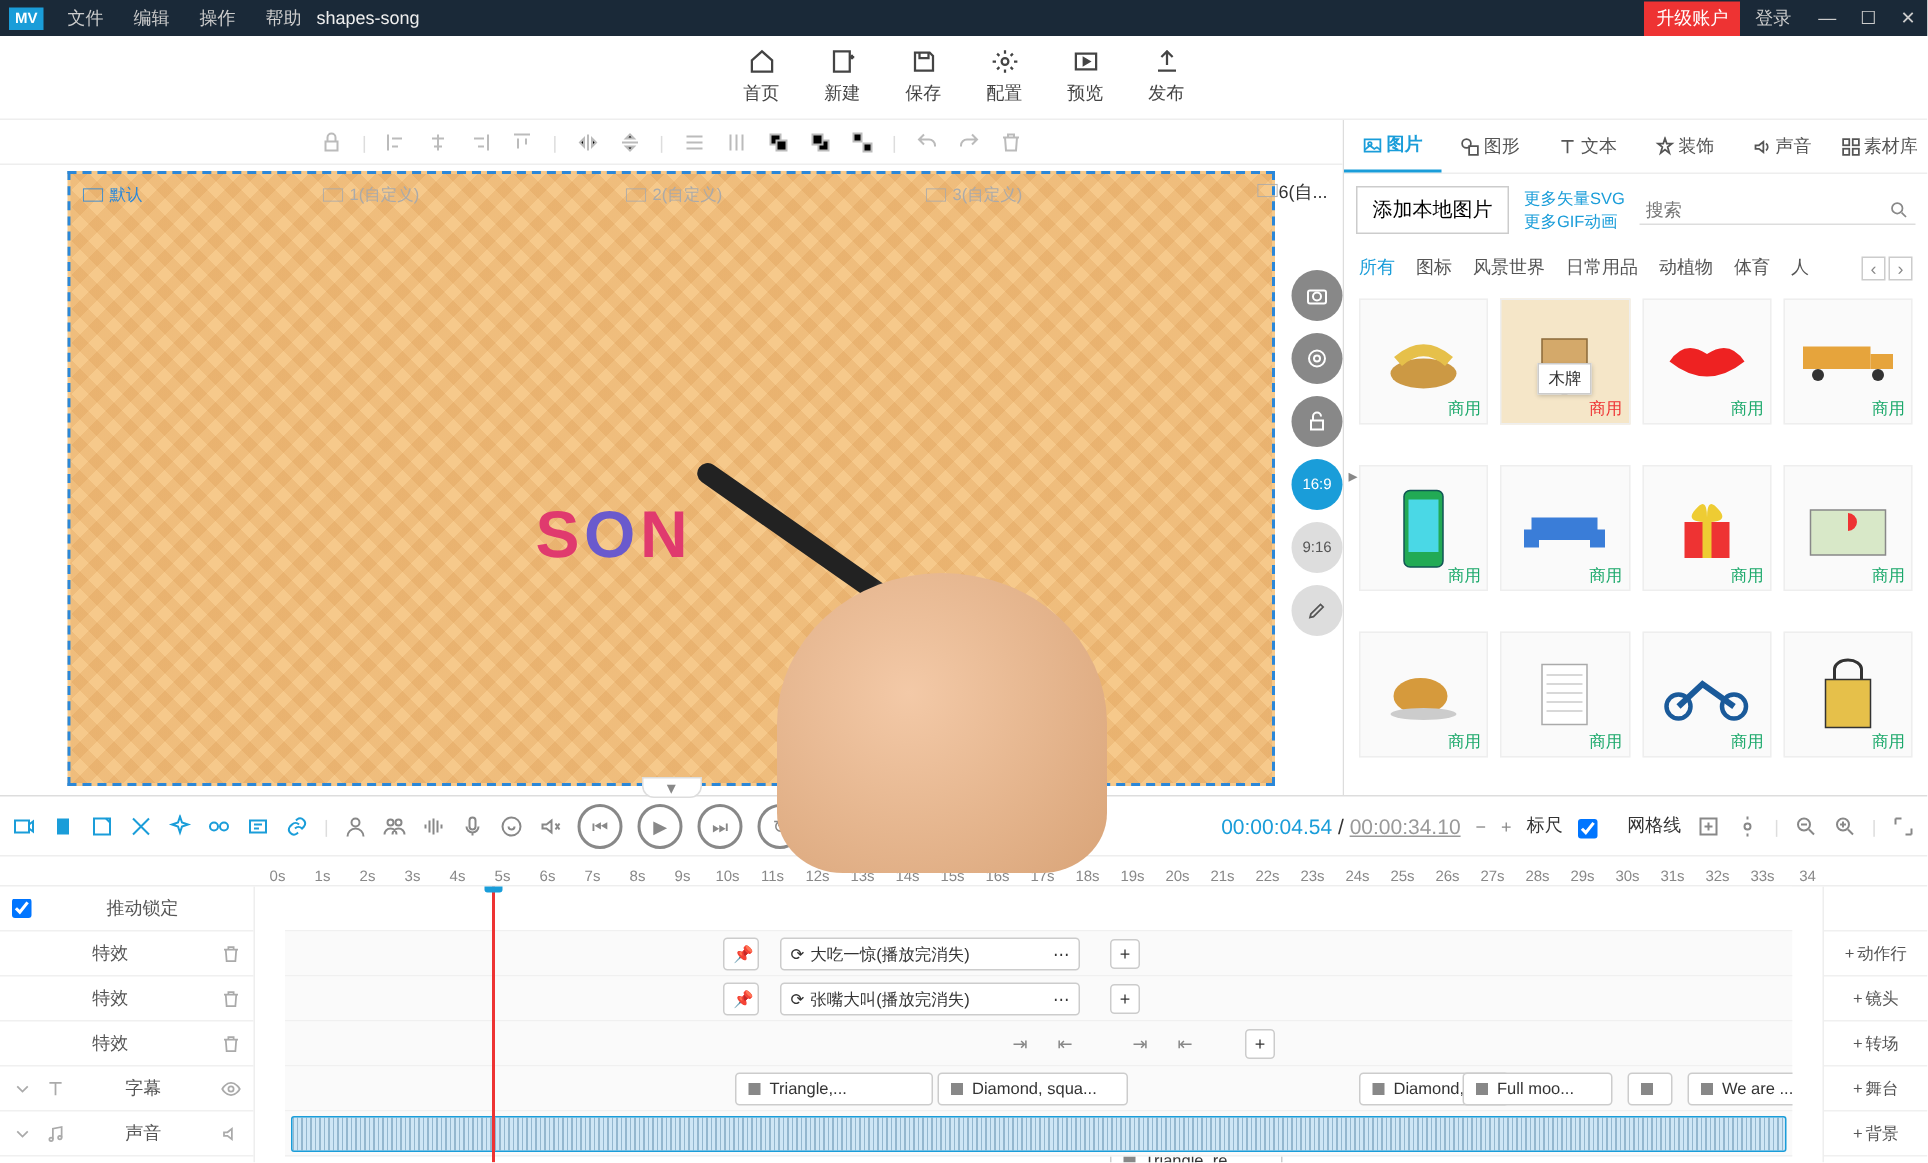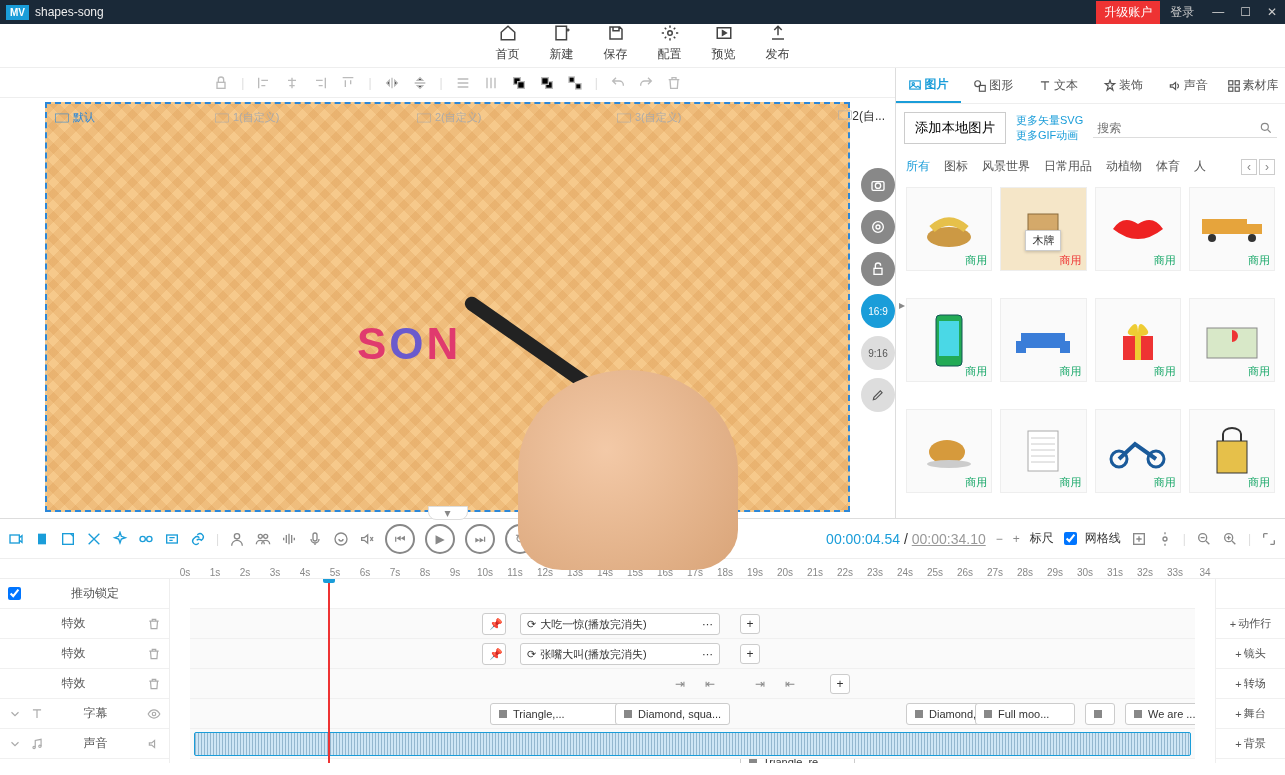--- a/index.html
+++ b/index.html
@@ -10,21 +10,21 @@
 .titlebar .logo { background: #1a9dd9; color: #fff; padding: 2px 4px; margin: 0 6px; font-size: 10px; font-weight: bold; }
 .titlebar .menu { display: flex; gap: 0; }
 .titlebar .menu span { padding: 4px 10px; cursor: pointer; }
 .titlebar .title { flex: 1; text-align: left; color: #eee; }
 .titlebar .right { display: flex; align-items: center; }
 .titlebar .upgrade { background: #e33; color: #fff; padding: 3px 8px; }
 .titlebar .login { padding: 4px 10px; color: #ccc; }
 .titlebar .winbtn { padding: 4px 8px; color: #ccc; cursor: pointer; }
 
 
-.toptoolbar { height: 44px; display: flex; justify-content: center; gap: 30px; border-bottom: 1px solid #eee; }
+.toptoolbar { height: 56px; display: flex; justify-content: center; align-items: center; gap: 30px; border-bottom: 1px solid #eee; }
 .toptoolbar .tbitem { display: flex; flex-direction: column; align-items: center; gap: 4px; cursor: pointer; color: #444; }
 .toptoolbar .tbitem svg, .toptoolbar .tbitem .ic { width: 18px; height: 18px; }
 
 
 .middle { display: flex; height: 450px; }
 
 
 .canvaswrap { flex: 1; position: relative; background: #fff; }
 .aligntoolbar { height: 30px; display: flex; align-items: center; gap: 12px; padding: 0 10px; justify-content: center; border-bottom: 1px solid #eee; color: #bbb; }
 .aligntoolbar .aic { width: 16px; height: 16px; cursor: pointer; }
@@ -83,21 +83,21 @@
 .bottom { height: 245px; border-top: 1px solid #ddd; display: flex; flex-direction: column; }
 .playbar { height: 40px; display: flex; align-items: center; padding: 0 8px; gap: 10px; border-bottom: 1px solid #eee; }
 .playbar .icgroup { display: flex; gap: 10px; color: #1a9dd9; align-items:center;}
 .playbar .icgroup.gray { color: #888; }
 .playbar .ic { width: 16px; height: 16px; cursor: pointer; }
 .playbar .bigbtn { width: 30px; height: 30px; border: 2px solid #888; border-radius: 50%; display:flex;align-items:center;justify-content:center;cursor:pointer; color:#888;}
 .playbar .time { font-size: 14px; }
 .playbar .time .cur { color: #1a9dd9; }
 .playbar .time .tot { color: #999; text-decoration: underline; }
 .playbar .spacer { flex: 1; }
-.playbar .chk { display:flex;align-items:center;gap:8px; }
+.playbar .chk { display:flex;align-items:flex-end;gap:20px; }
 
 .ruler { height: 20px; display: flex; padding-left: 170px; font-size: 10px; color: #888; border-bottom:1px solid #eee; align-items:flex-end;}
 .ruler span { width: 30px; text-align:center; }
 
 .tracks { flex: 1; display: flex; gap: 20px; }
 .trackhdr { width: 170px; border-right: 1px solid #eee; }
 .trackhdr .hrow { height: 30px; display: flex; align-items: center; padding: 0 8px; gap: 8px; border-bottom: 1px solid #f0f0f0; color:#555;}
 .trackhdr .hrow .lbl { flex:1; text-align:center; }
 .trackhdr .hrow .hic { width:14px;height:14px;color:#aaa;cursor:pointer;}
 .trackbody { flex: 1; position: relative; overflow:hidden;}
@@ -111,20 +111,26 @@
 .trackbody .audio .wave { position:absolute; inset:0; background: repeating-linear-gradient(90deg, #5a88a8 0 1px, transparent 1px 3px); opacity:.5;}
 .sidebtns { width: 70px; border-left: 1px solid #eee; }
 .sidebtns .sbtn { height: 30px; display: flex; align-items: center; justify-content: center; gap: 2px; border-bottom: 1px solid #f0f0f0; cursor:pointer; font-size:11px;color:#555;}
 .textclip svg { width:12px;height:12px;}
 </style>
 </head>
 <body>
 
 <div class="titlebar">
   <span class="logo">MV</span>
+  <div class="menu">
+    <span>文件</span>
+    <span>编辑</span>
+    <span>操作</span>
+    <span>帮助</span>
+  </div>
   <div class="title">shapes-song</div>
   <div class="right">
     <span class="upgrade">升级账户</span>
     <span class="login">登录</span>
     <span class="winbtn">—</span>
     <span class="winbtn">☐</span>
     <span class="winbtn">✕</span>
   </div>
 </div>
 
@@ -258,21 +264,21 @@
       <div class="subtext">
         <span>S</span><span>O</span><span>N</span>
       </div>
       <div class="hand">
         <div class="pen"></div>
         <div class="palm"></div>
       </div>
     </div>
     <div class="slidenum dim" style="position:absolute;top:10px;right:10px;"><svg viewBox="0 0 24 16" width="14" height="10" fill="none" stroke="#aaa">
             <rect x="1" y="1" width="22" height="14"></rect>
-          </svg><span>2(自...</span></div>
+          </svg><span>6(自...</span></div>
     <div class="sidectrl">
       <div class="circ">
             <svg width="16" height="16" viewBox="0 0 24 24" fill="none" stroke="#fff" stroke-width="2">
               <rect x="3" y="7" width="18" height="13" rx="2"></rect>
               <circle cx="12" cy="13" r="4"></circle>
             </svg>
           </div>
       <div class="circ">
             <svg width="16" height="16" viewBox="0 0 24 24" fill="none" stroke="#fff" stroke-width="2">
               <circle cx="12" cy="12" r="8"></circle>
@@ -672,21 +678,21 @@
         <div class="arrowic" style="left:590px;">⇤</div>
         <div class="addbtn" style="left:640px;">+</div>
       </div>
       <div class="row">
         <div class="clip textclip" style="left:300px;width:132px;">
             <svg viewBox="0 0 24 24" fill="#888">
               <rect x="4" y="4" width="16" height="16"></rect>
             </svg>
             <span>Triangle,...</span>
           </div>
-        <div class="clip textclip" style="left:425px;width:115px;">
+        <div class="clip textclip" style="left:435px;width:127px;">
             <svg viewBox="0 0 24 24" fill="#888">
               <rect x="4" y="4" width="16" height="16"></rect>
             </svg>
             <span>Diamond, squa...</span>
           </div>
         <div class="clip textclip" style="left:550px;width:115px;margin-top:48px;">
             <svg viewBox="0 0 24 24" fill="#888">
               <rect x="4" y="4" width="16" height="16"></rect>
             </svg>
             <span>Triangle, re...</span>

